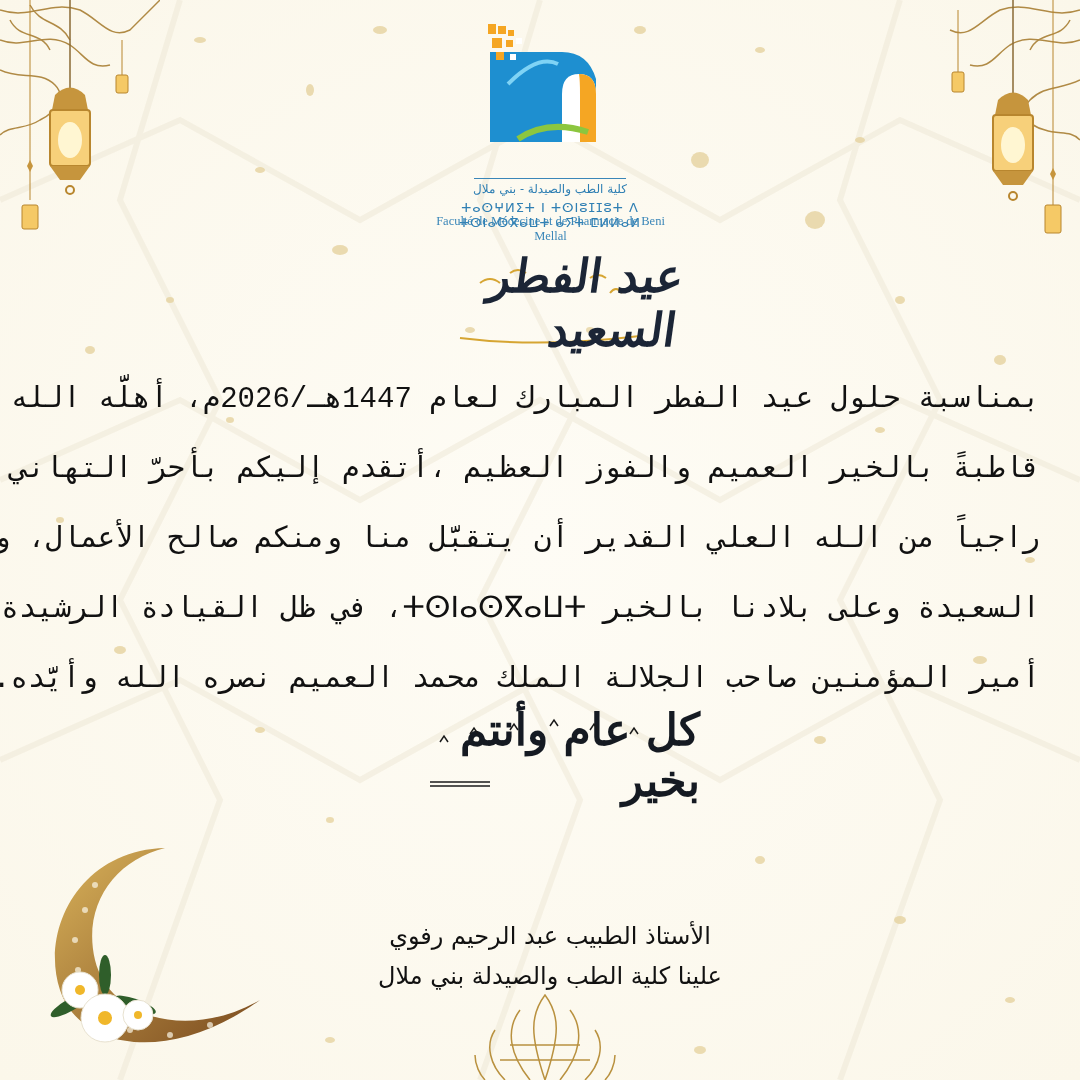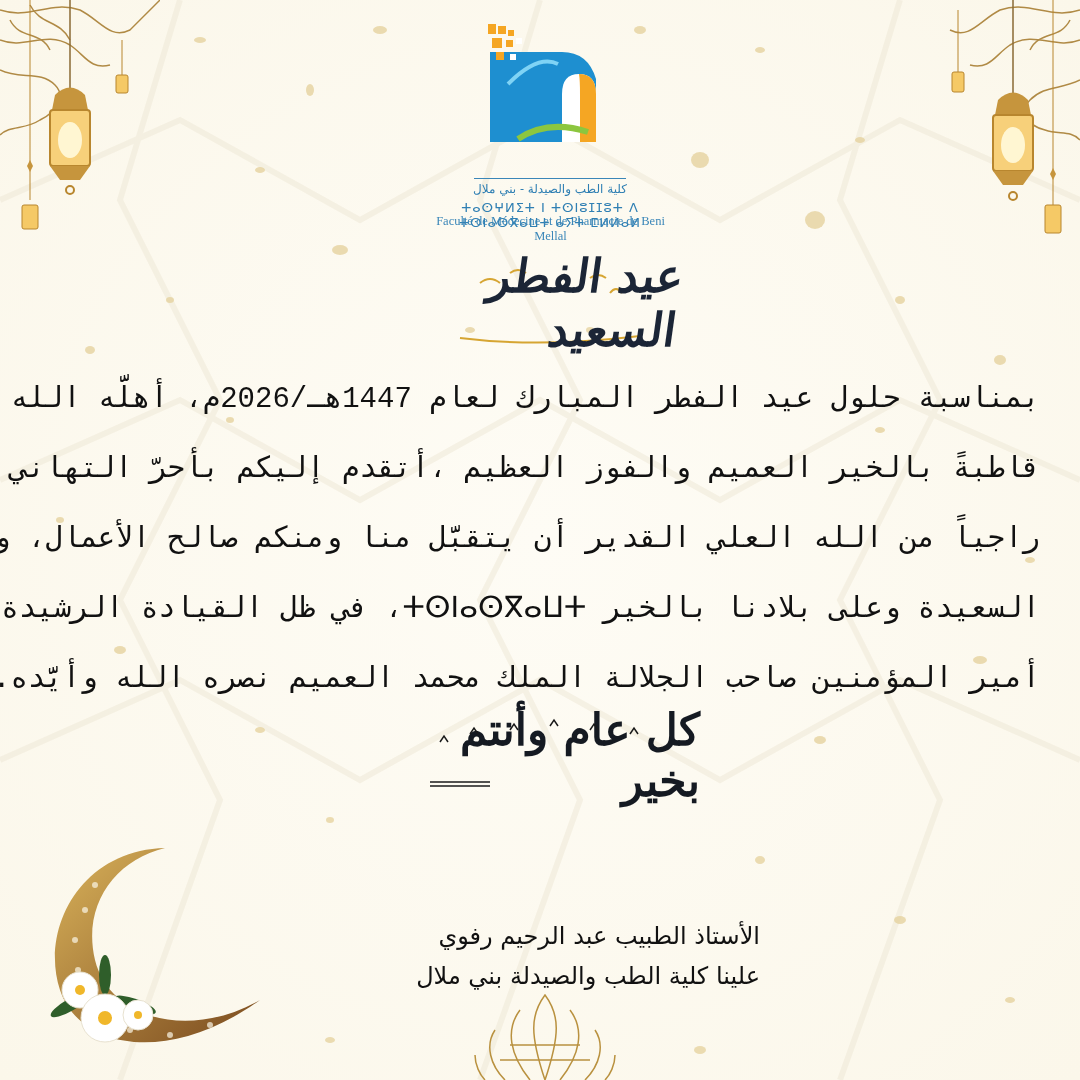--- a/index.html
+++ b/index.html
@@ -64,21 +64,21 @@
     display: flex; align-items: center; justify-content: center;
   }
   .closing .cal {
     font-family: "DejaVu Serif", serif; font-size: 44px; font-weight: bold; color: #151a22;
     direction: rtl; letter-spacing: -2px;
   }
   .closing .dots { position: absolute; inset: 0; }
 
   .signature {
     position: absolute; left: 340px; width: 420px; top: 916px;
-    direction: rtl; text-align: right; color: #111;
+    direction: rtl; text-align: center; color: #111;
     font-family: "DejaVu Sans", sans-serif; font-size: 24px;
   }
   .signature div { height: 40px; line-height: 40px; }
 
   .crescent { position: absolute; left: 20px; top: 840px; width: 260px; height: 230px; }
   .mandala { position: absolute; left: 470px; top: 985px; width: 150px; height: 95px; }
 </style>
 </head>
 <body>
 

